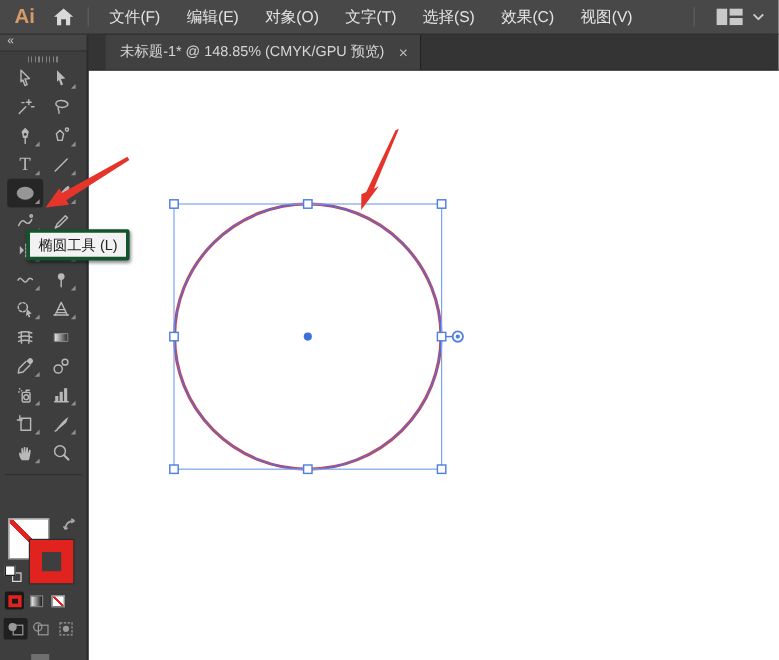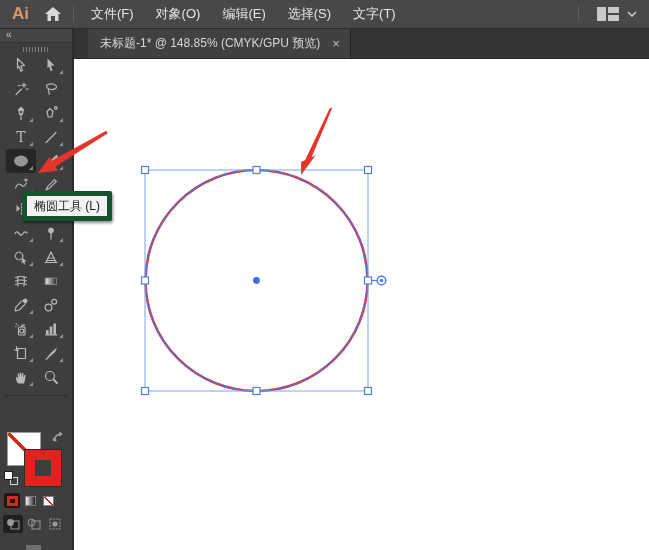--- a/index.html
+++ b/index.html
@@ -68,43 +68,45 @@
   .screenmode{position:absolute;left:24px;top:140px;}
 
   
   .canvas{position:absolute;left:74px;top:59px;width:575px;height:491px;background:#ffffff;}
   .canvas-svg{position:absolute;left:0;top:0;}
 
   
   .overlay{position:absolute;left:0;top:0;width:649px;height:550px;pointer-events:none;z-index:40;}
 
   
-  .tooltip{position:absolute;left:22px;top:191px;z-index:50;background:#f2f2f2;border:5px solid #14532d;
+  .tooltip{position:absolute;left:22px;top:191px;z-index:50;background:#f2f2f2;border:3px solid #14532d;
     color:#222;font-size:12px;line-height:1;padding:4px 7px;border-radius:2px;white-space:nowrap;
     box-shadow:1px 2px 3px rgba(0,0,0,.45);}
 </style>
 </head>
 <body>
 
 <div class="app">
 
   <div class="menubar">
     <span class="logo">Ai</span>
     <span class="home-btn">
       <svg width="18" height="16" viewBox="0 0 18 16">
         <path d="M9 1 L17 8 L14.5 8 L14.5 15 L11 15 L11 10 L7 10 L7 15 L3.5 15 L3.5 8 L1 8 Z" fill="#d9d9d9"></path>
       </svg>
     </span>
     <span class="vsep"></span>
     <div class="menus">
       <span class="menu-item">文件(F)</span>
+      <span class="menu-item">编辑(E)</span>
       <span class="menu-item">对象(O)</span>
-      <span class="menu-item">编辑(E)</span>
+      <span class="menu-item">文字(T)</span>
       <span class="menu-item">选择(S)</span>
-      <span class="menu-item">文字(T)</span>
+      <span class="menu-item">效果(C)</span>
+      <span class="menu-item">视图(V)</span>
     </div>
     <div class="mb-right">
       <span class="vsep"></span>
       <span class="ws-btn">
         <svg width="22" height="14" viewBox="0 0 22 14">
           <rect x="0" y="0" width="9" height="14" fill="#c9c9c9"></rect>
           <rect x="11" y="0" width="11" height="6" fill="#c9c9c9"></rect>
           <rect x="11" y="8" width="11" height="6" fill="#c9c9c9"></rect>
         </svg>
         <svg width="10" height="6" viewBox="0 0 10 6">

